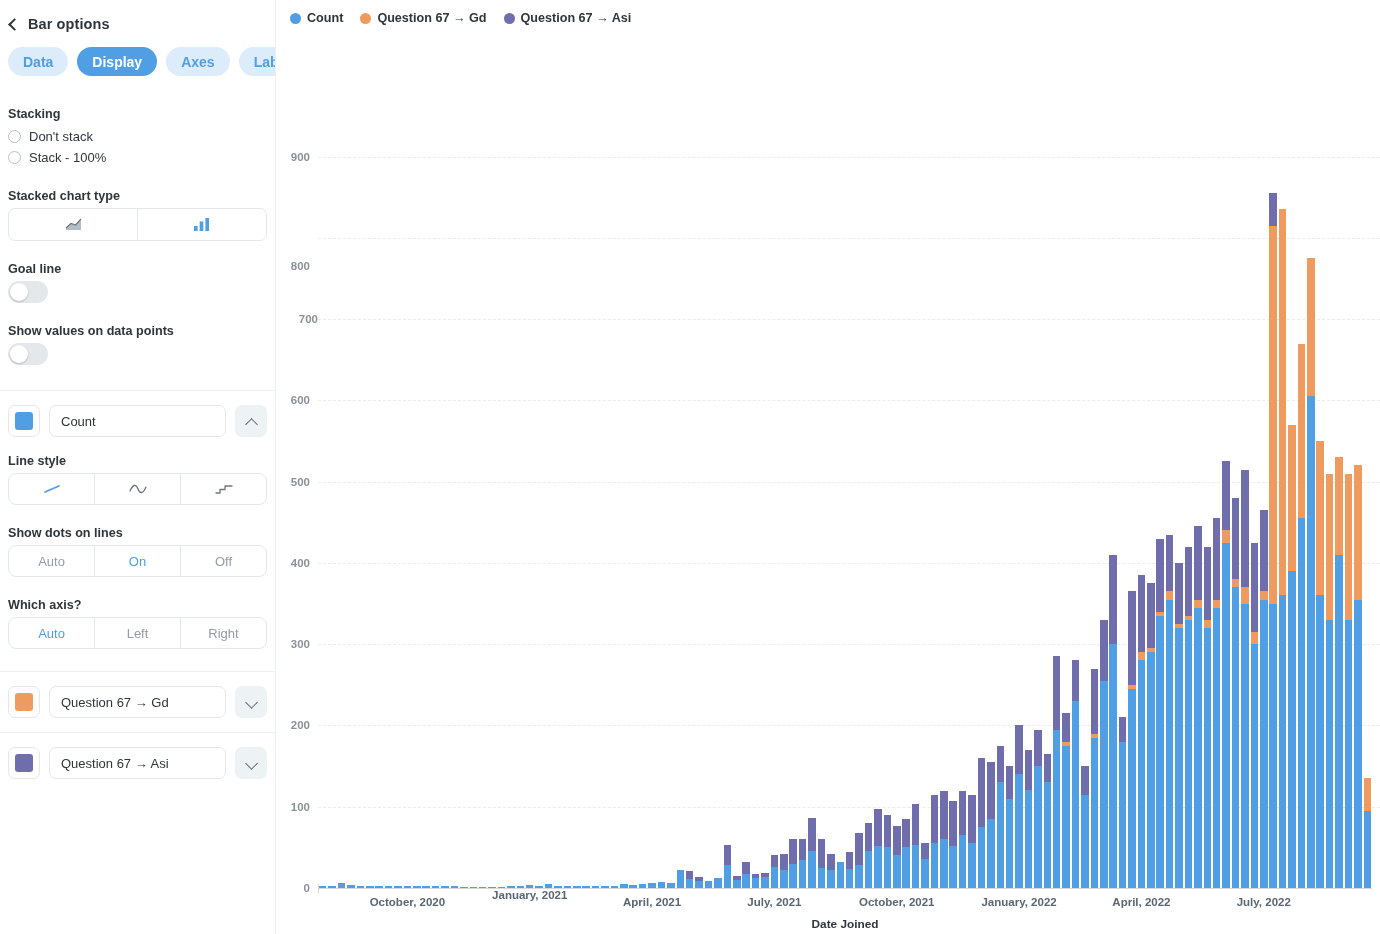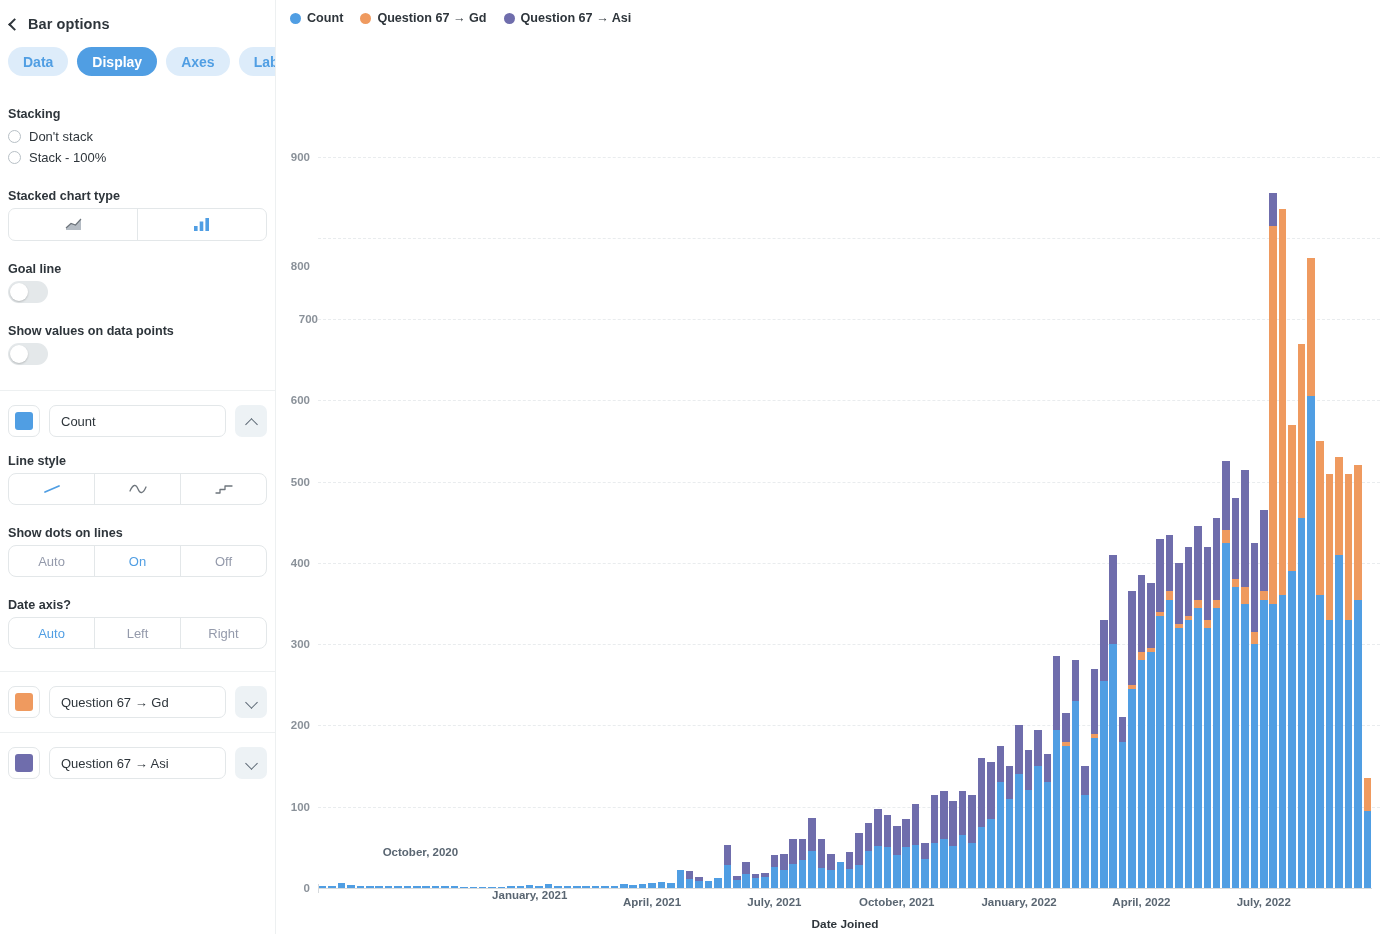--- a/index.html
+++ b/index.html
@@ -281,21 +281,21 @@
         <div class="sec-label">Show dots on lines</div>
         <div class="seg" style="height:32px;border-radius:8px;">
           <div>Auto</div>
           <div class="sel">On</div>
           <div>Off</div>
         </div>
       </div>
 
 
       <div class="block">
-        <div class="sec-label">Date axis?</div>
+        <div class="sec-label">Which axis?</div>
         <div class="seg" style="height:32px;border-radius:8px;">
           <div class="sel">Auto</div>
           <div>Left</div>
           <div>Right</div>
         </div>
       </div>
 
       <div class="divider" style="margin:22px -8px 0 -8px;"></div>
 
       <div class="series-row">
@@ -780,21 +780,21 @@
             <div class="bseg" style="bottom: 268.168px; height: 146.274px; background: rgb(239, 154, 95);"></div>
           </div>
           <div class="bar-col" style="left: 1078.12px; width: 7.52857px; bottom: 46px; height: 772px;">
             <div class="bseg" style="bottom: 0px; height: 288.484px; background: rgb(80, 158, 227);"></div>
             <div class="bseg" style="bottom: 288.484px; height: 134.084px; background: rgb(239, 154, 95);"></div>
           </div>
           <div class="bar-col" style="left: 1087.53px; width: 7.52857px; bottom: 46px; height: 772px;">
             <div class="bseg" style="bottom: 0px; height: 77.2px; background: rgb(80, 158, 227);"></div>
             <div class="bseg" style="bottom: 77.2px; height: 32.5053px; background: rgb(239, 154, 95);"></div>
           </div>
-          <div class="xtick-label" style="left: 131.402px; top: 810px; margin-left: 13px;">October, 2020</div>
+          <div class="xtick-label" style="left: 131.402px; top: 860px;">October, 2020</div>
           <div class="xtick-label" style="left: 253.741px; top: 853px;">January, 2021</div>
           <div class="xtick-label" style="left: 376.08px; top: 860px;">April, 2021</div>
           <div class="xtick-label" style="left: 498.42px; top: 860px;">July, 2021</div>
           <div class="xtick-label" style="left: 620.759px; top: 860px;">October, 2021</div>
           <div class="xtick-label" style="left: 743.098px; top: 860px;">January, 2022</div>
           <div class="xtick-label" style="left: 865.438px; top: 860px;">April, 2022</div>
           <div class="xtick-label" style="left: 987.777px; top: 860px;">July, 2022</div>
           <div class="xaxis-title" style="left: 569px; top: 881px;">Date Joined</div>
         </div>
     </div>

